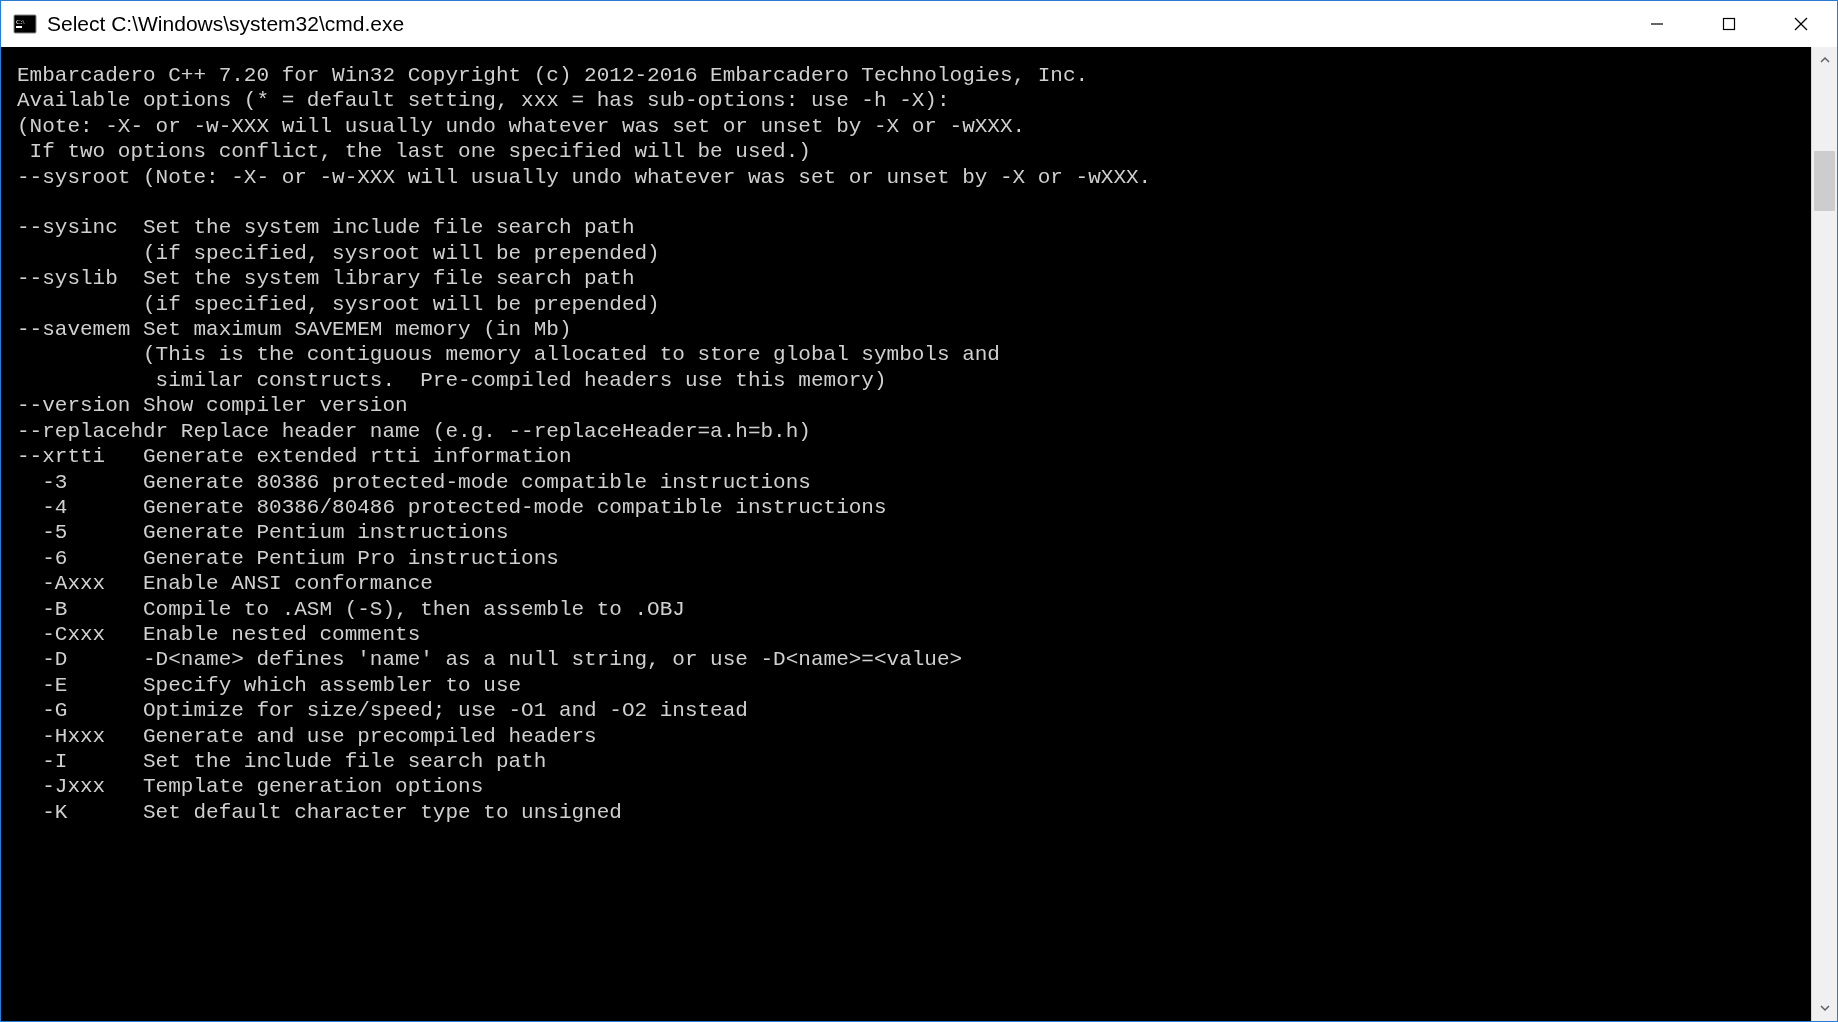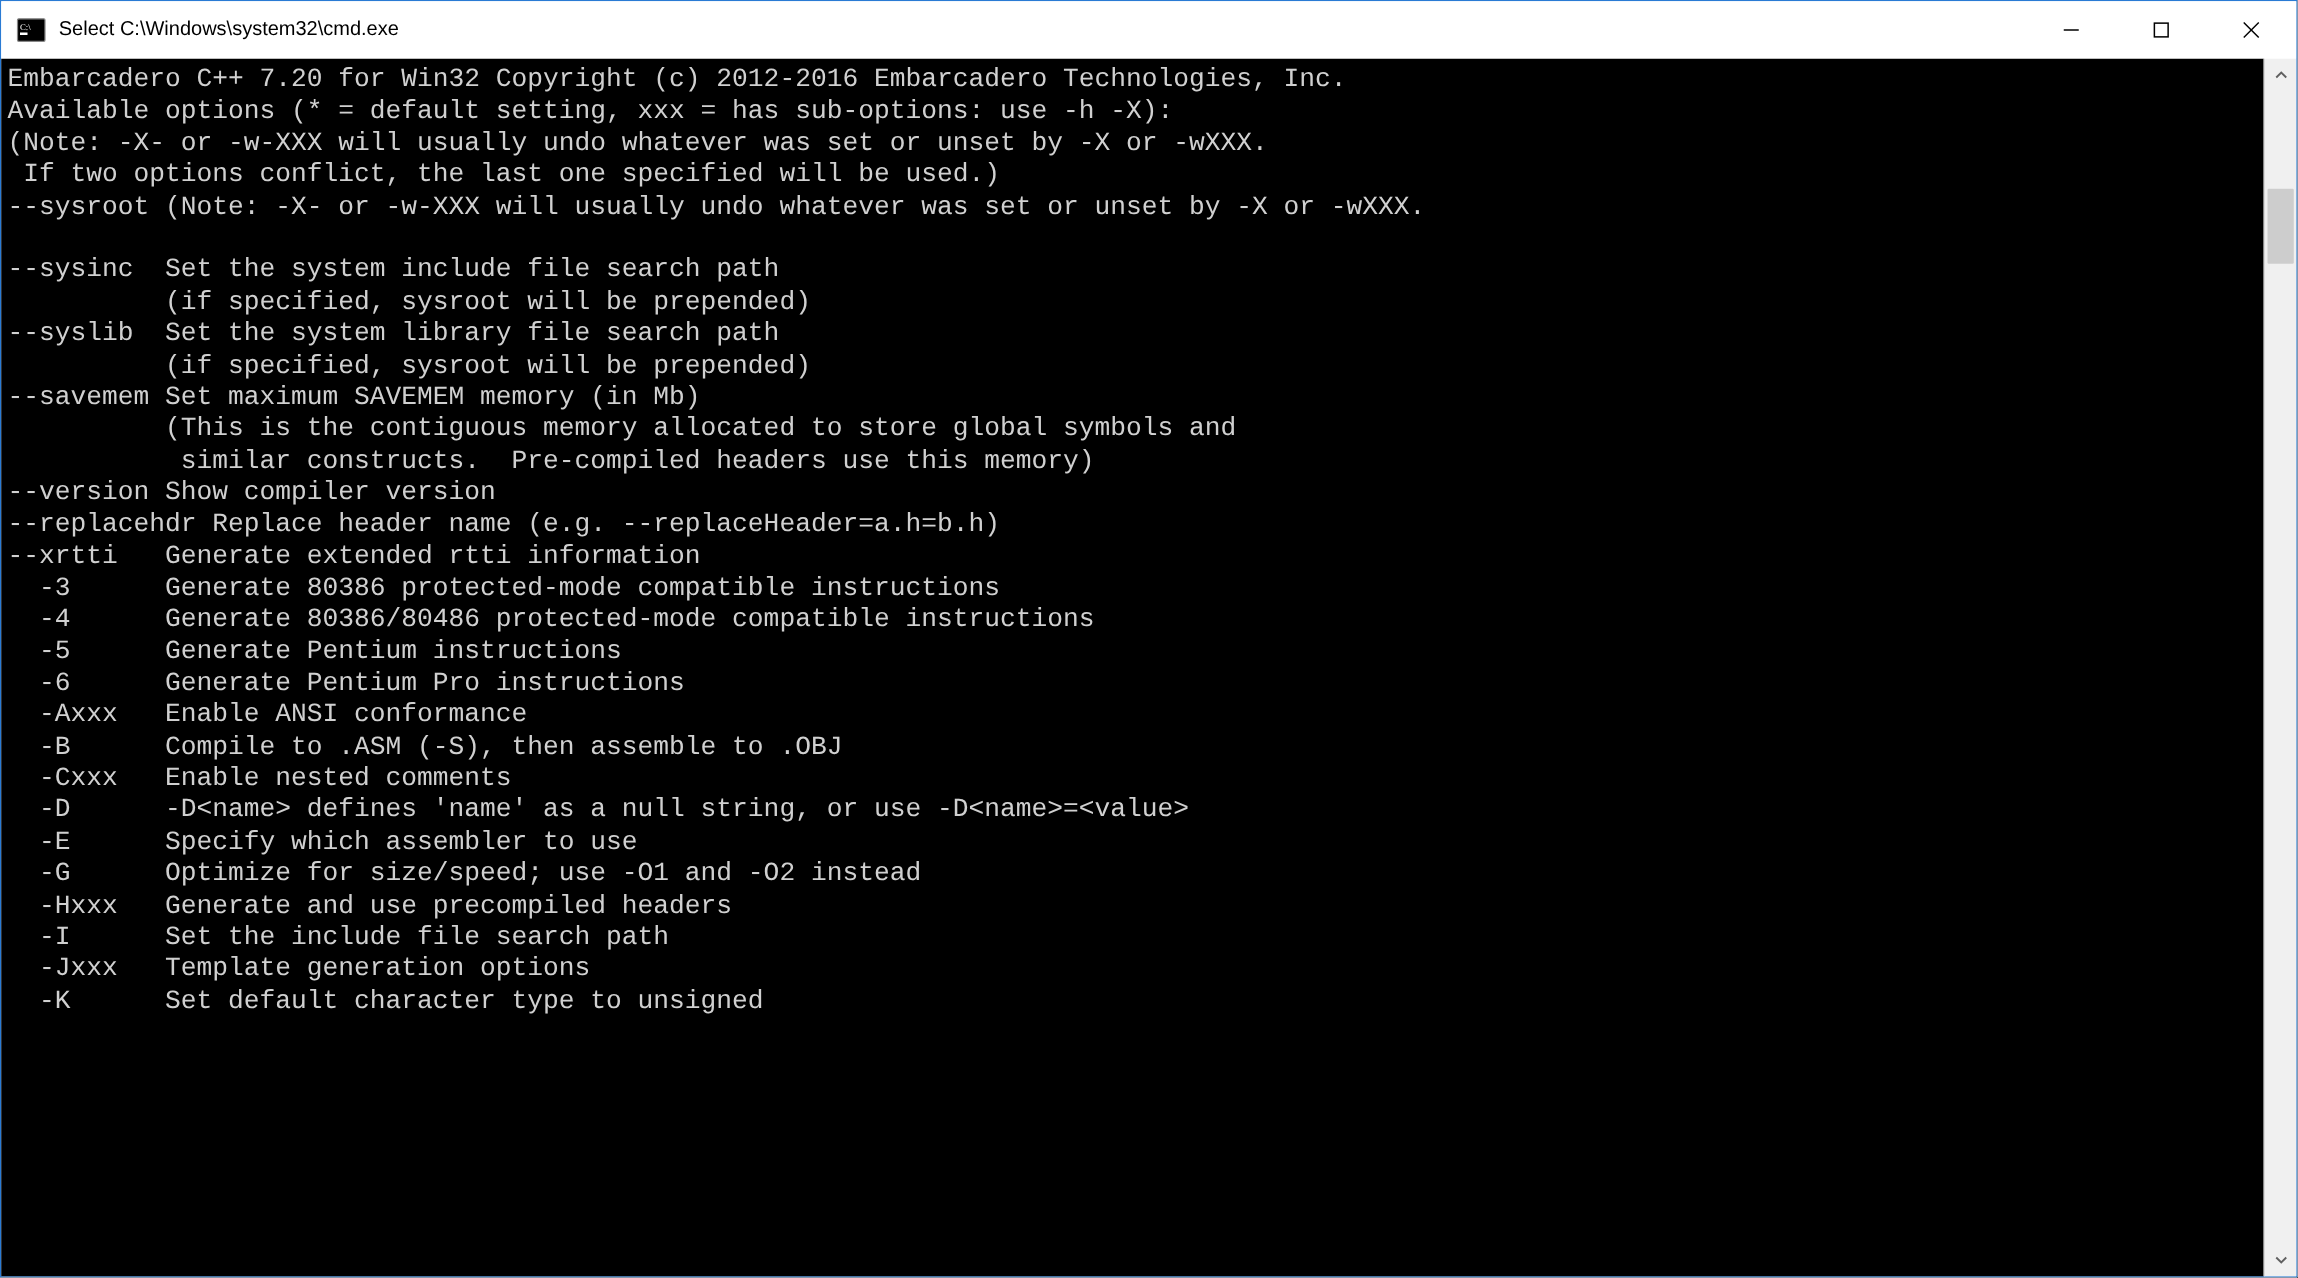--- a/index.html
+++ b/index.html
@@ -28,21 +28,21 @@
   }
   .app-icon {
     width: 24px;
     height: 24px;
     display: flex;
     align-items: center;
     justify-content: center;
   }
   .app-icon svg { width: 24px; height: 24px; }
   .title-text {
-    font-size: 16px;
+    font-size: 21px;
     color: #000;
   }
   .win-controls {
     display: flex;
     height: 100%;
   }
   .win-btn {
     width: 72px;
     height: 100%;
     display: flex;
@@ -58,21 +58,21 @@
   }
   .console {
     flex: 1;
     background: #000;
     color: #d0d0d0;
     font-family: Consolas, "Courier New", monospace;
     font-size: 21px;
     line-height: 25.4px;
     white-space: pre;
     overflow: hidden;
-    padding: 5px;
+    padding: 16px;
   }
   .scrollbar {
     width: 26px;
     background: #f0f0f0;
     position: relative;
     border-left: 1px solid #d8d8d8;
   }
   .scroll-arrow {
     width: 100%;
     height: 26px;

